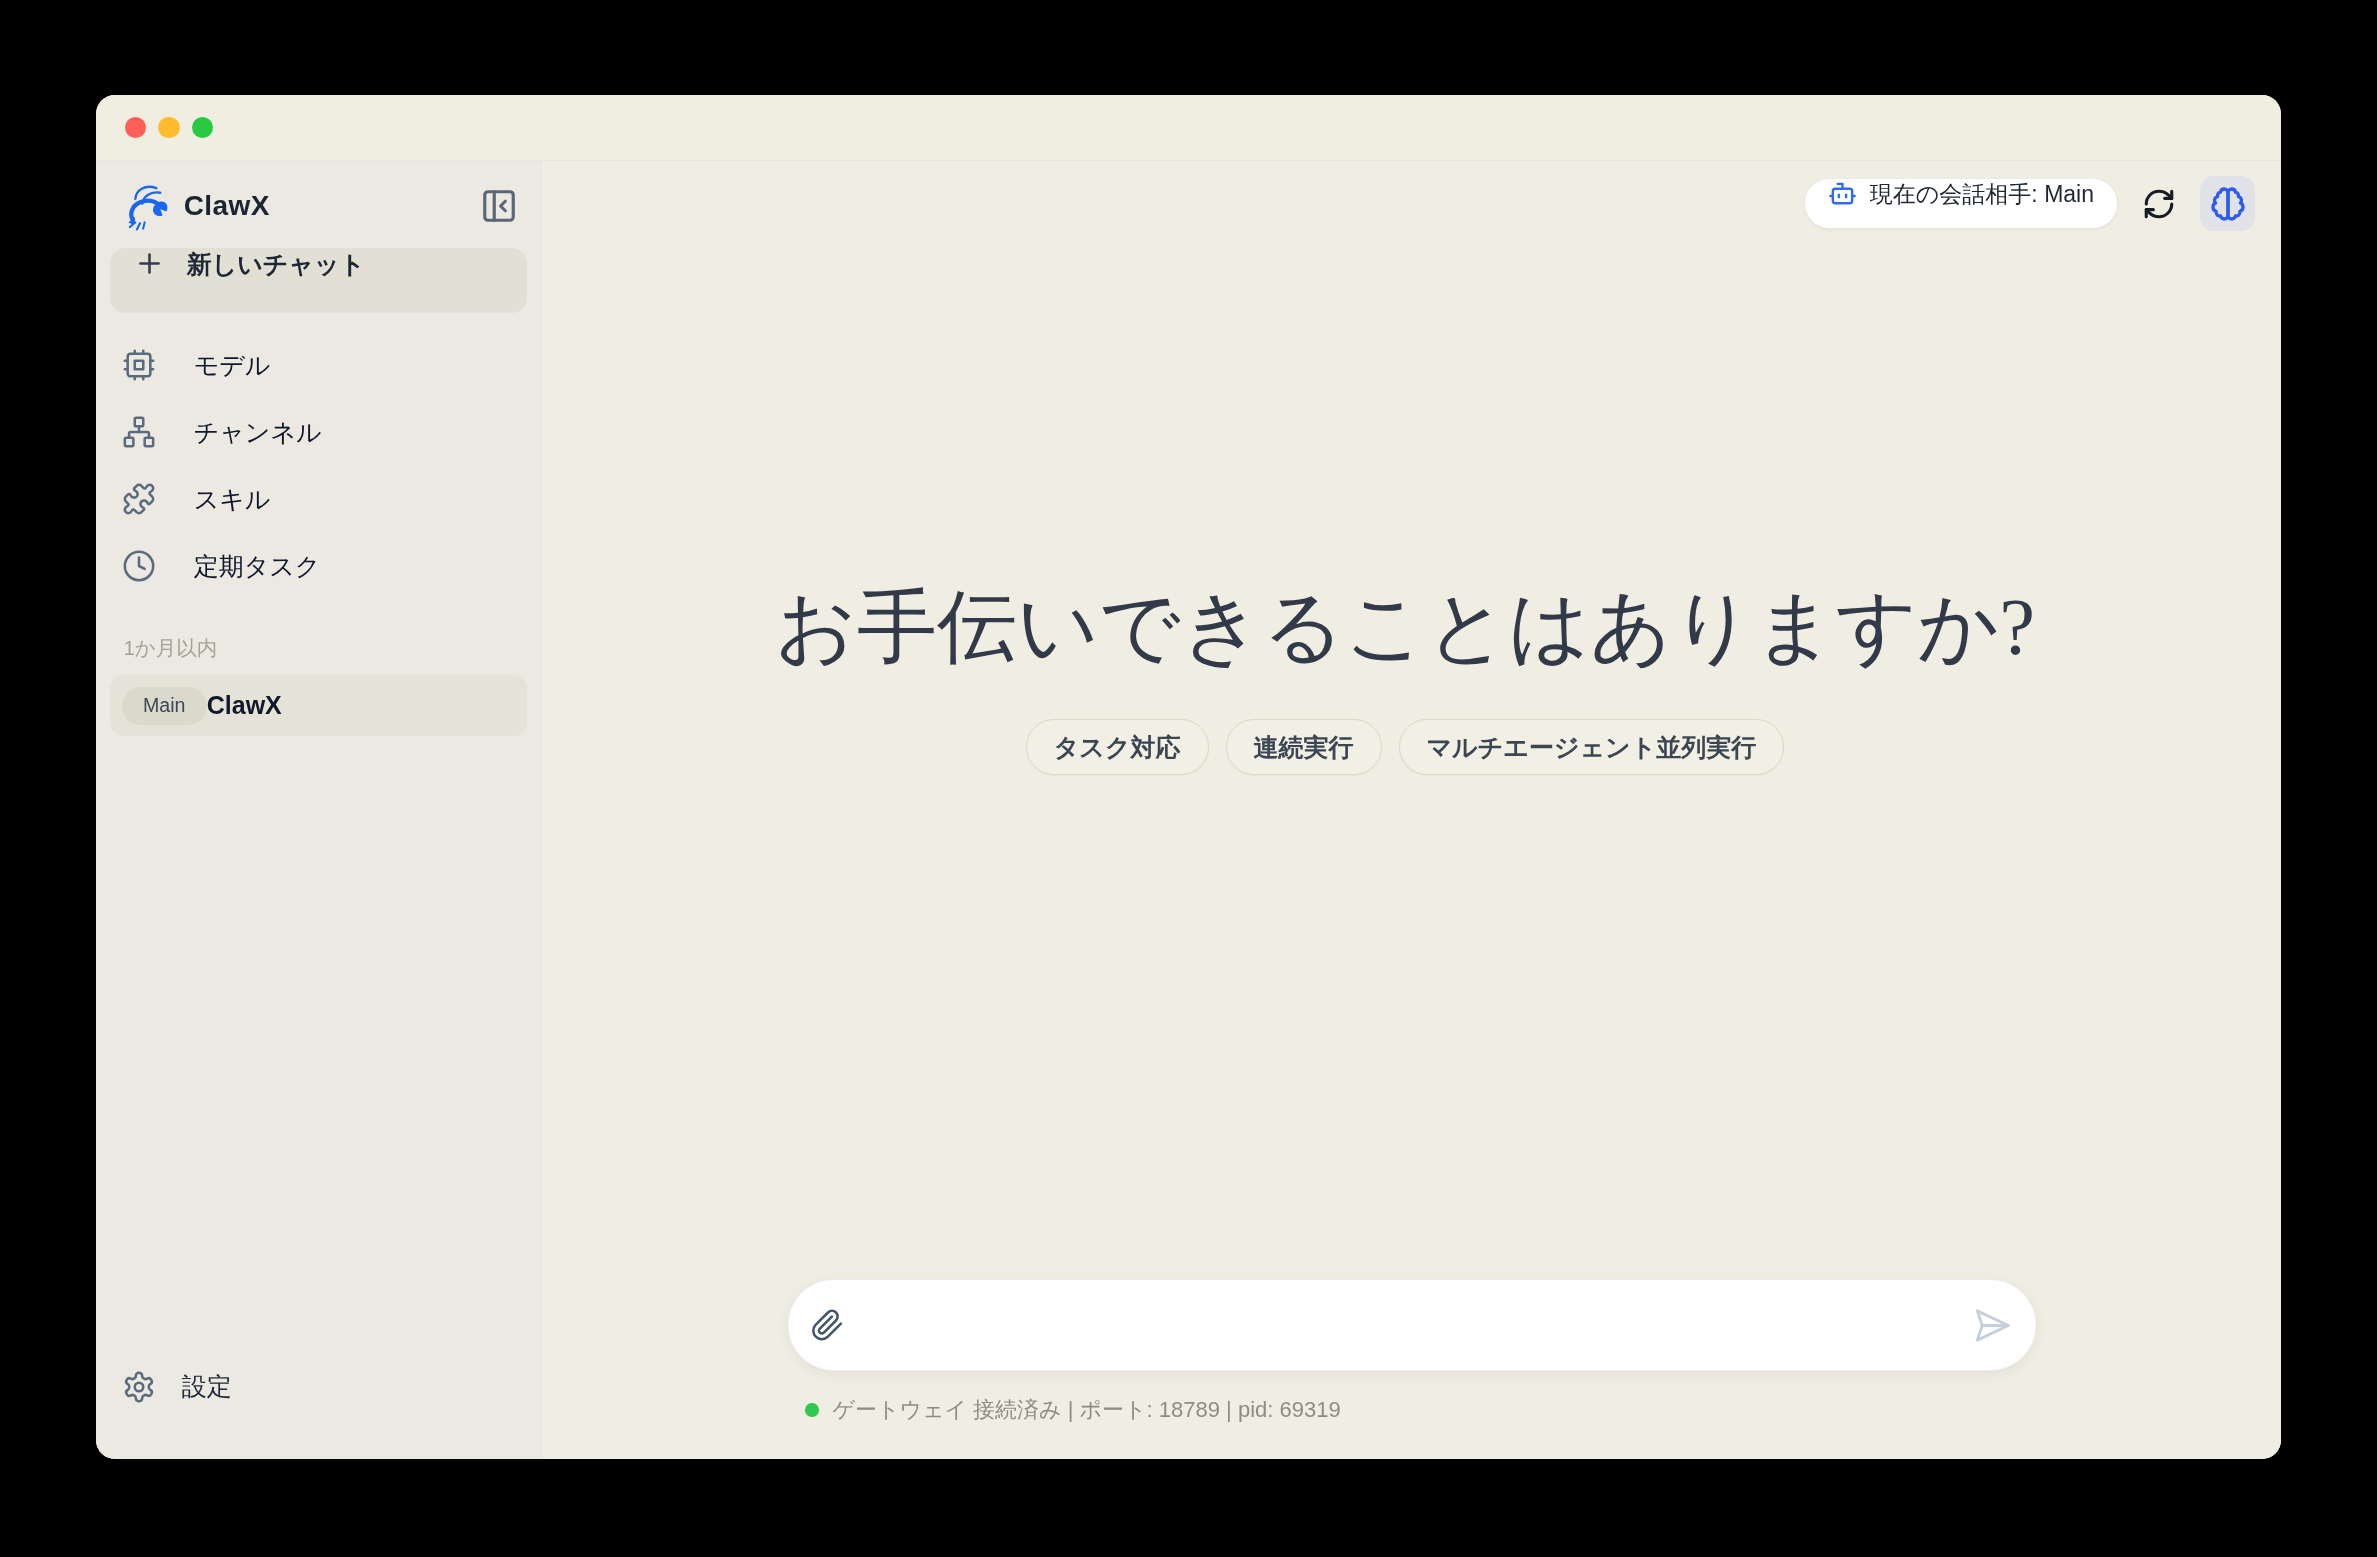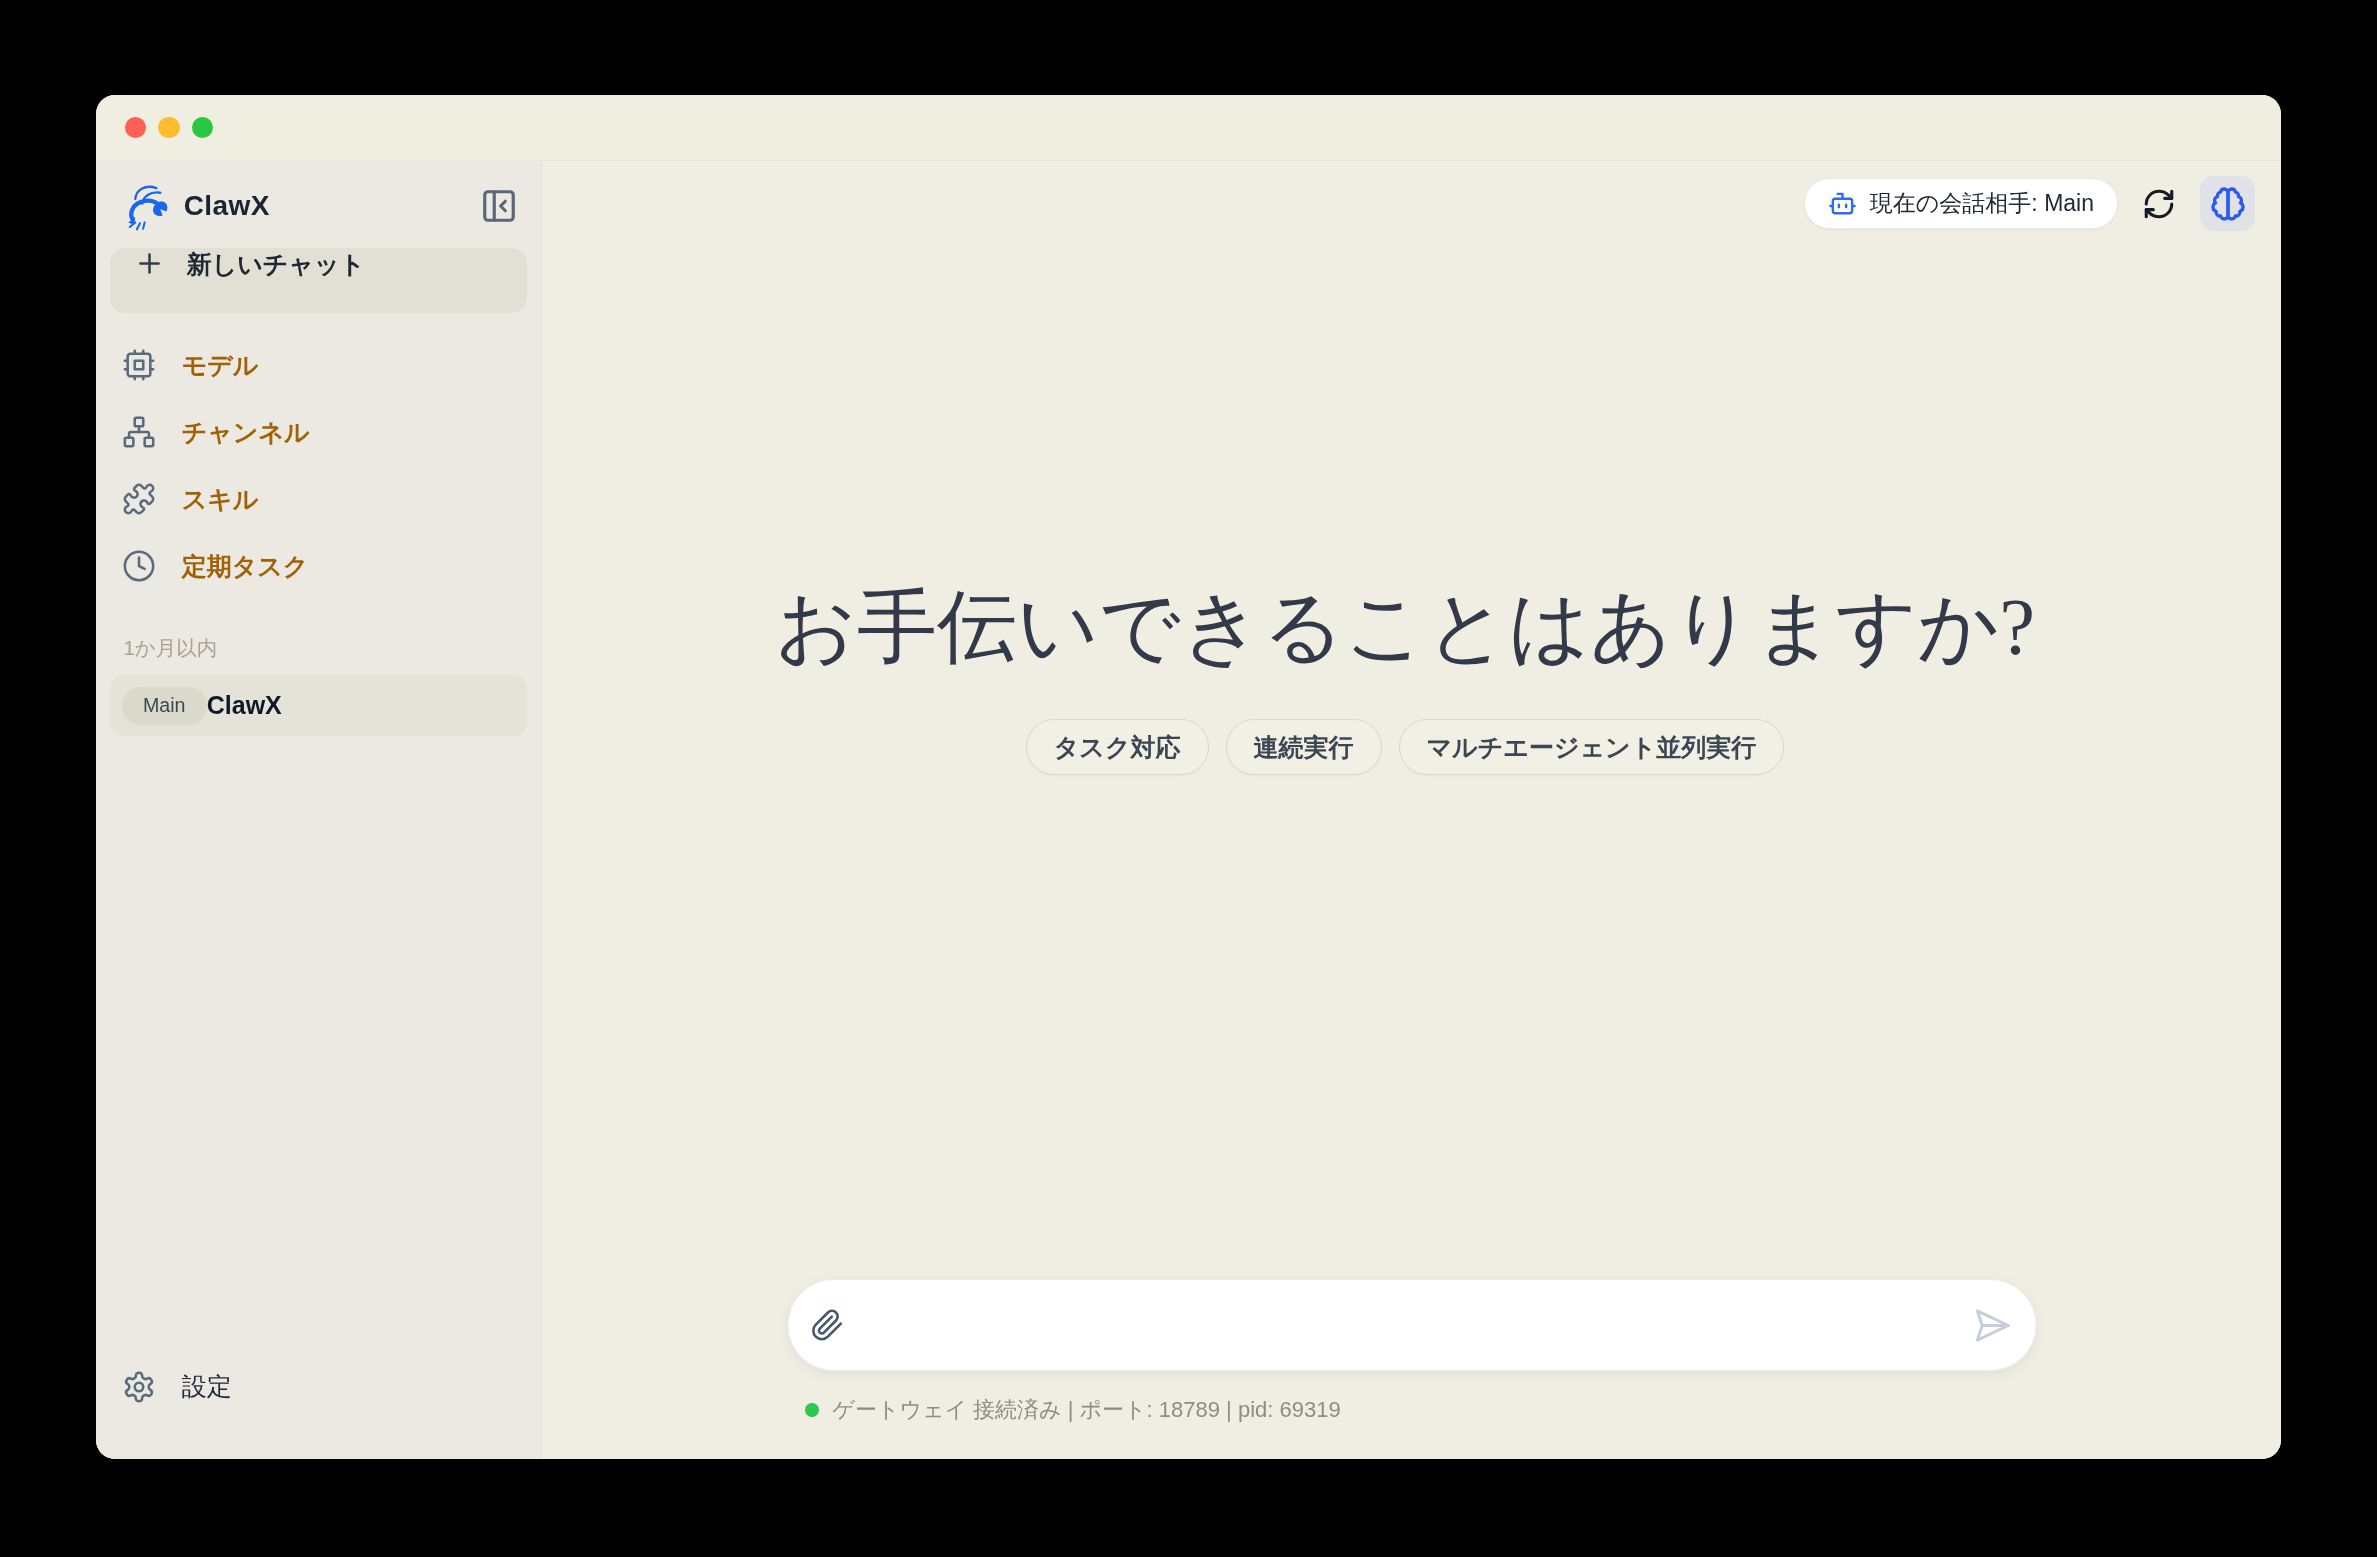--- a/index.html
+++ b/index.html
@@ -27,41 +27,41 @@
   .app-name { font-size:28px; font-weight:700; color:#1b2431; margin-left:12px; letter-spacing:0.4px; }
   .collapse-btn { margin-left:auto; width:39px; height:39px; display:flex; align-items:center;
                   justify-content:center; color:#5b6777; cursor:pointer; border-radius:8.5px; }
 
   .new-chat { flex:none; margin-top:13.7px; height:65px; border-radius:15.4px; background:#e2dfd4;
               display:flex; gap:22px; padding:0 12px 0 24px;
               font-size:25px; font-weight:600; color:#1e2835; cursor:pointer; }
   .new-chat .icon { color:#333e4c; }
 
   .nav { margin-top:19px; display:flex; flex-direction:column; flex:none; }
-  .nav-item { height:67px; display:flex; align-items:center; gap:26px; padding:0 12px;
-              border-radius:13.7px; font-size:25px; font-weight:700; color:#a16207; cursor:pointer; }
+  .nav-item { height:67px; display:flex; align-items:center; gap:38px; padding:0 12px;
+              border-radius:13.7px; font-size:25px; font-weight:400; color:#0f172a; cursor:pointer; }
   .nav-item .icon, .footer-item .icon { color:#5b6b7e; flex:none; display:flex; }
 
   .section-label { margin:34px 0 0 13.7px; font-size:20.5px; color:#a6a295; flex:none; }
 
   .chat-item { flex:none; margin-top:13.7px; height:61px; border-radius:13.7px; background:#e5e2d7;
                display:flex; align-items:center; padding:0 12px; cursor:pointer; }
   .chat-badge { height:38px; padding:0 21.3px; border-radius:853px; background:#dbd8cc;
                 display:flex; align-items:center; font-size:19.6px; color:#3d4855; }
   .chat-title { font-size:25px; font-weight:700; color:#10192a; }
 
   .sb-spacer { flex:1; }
   .footer-item { flex:none; height:63px; display:flex; align-items:flex-start; gap:26px; padding:0 12px;
                  border-radius:13.7px; font-size:25px; font-weight:500; color:#202b39; cursor:pointer; }
   .ext-icon { margin-left:auto; color:#9aa2ac; display:flex; }
 
   
   .top-controls { position:absolute; top:15.4px; right:26px; display:flex; align-items:center; gap:20.5px; }
   .conv-pill { height:51px; border-radius:853px; background:#fff; border:1.7px solid #eae9e3;
-               box-shadow:0 0.9px 2.6px rgba(0,0,0,.05); display:flex; align-items:center; gap:13px;
+               box-shadow:0 0.9px 2.6px rgba(0,0,0,.05); display:flex; align-items:flex-start; gap:13px;
                padding:0 23px; font-size:23px; color:#1f2733; cursor:pointer; }
   .conv-pill .icon { color:#2e6bf2; display:flex; }
   .refresh-btn { width:41px; height:41px; display:flex; align-items:center; justify-content:center;
                  color:#161c26; cursor:pointer; }
   .brain-btn { width:55px; height:55px; border-radius:13.7px; background:#e0e2e7;
                display:flex; align-items:center; justify-content:center; color:#2b5af0; cursor:pointer; }
 
   
   .hero { position:absolute; left:0; right:13px; top:420px; display:flex; flex-direction:column;
           align-items:center; gap:46px; }

